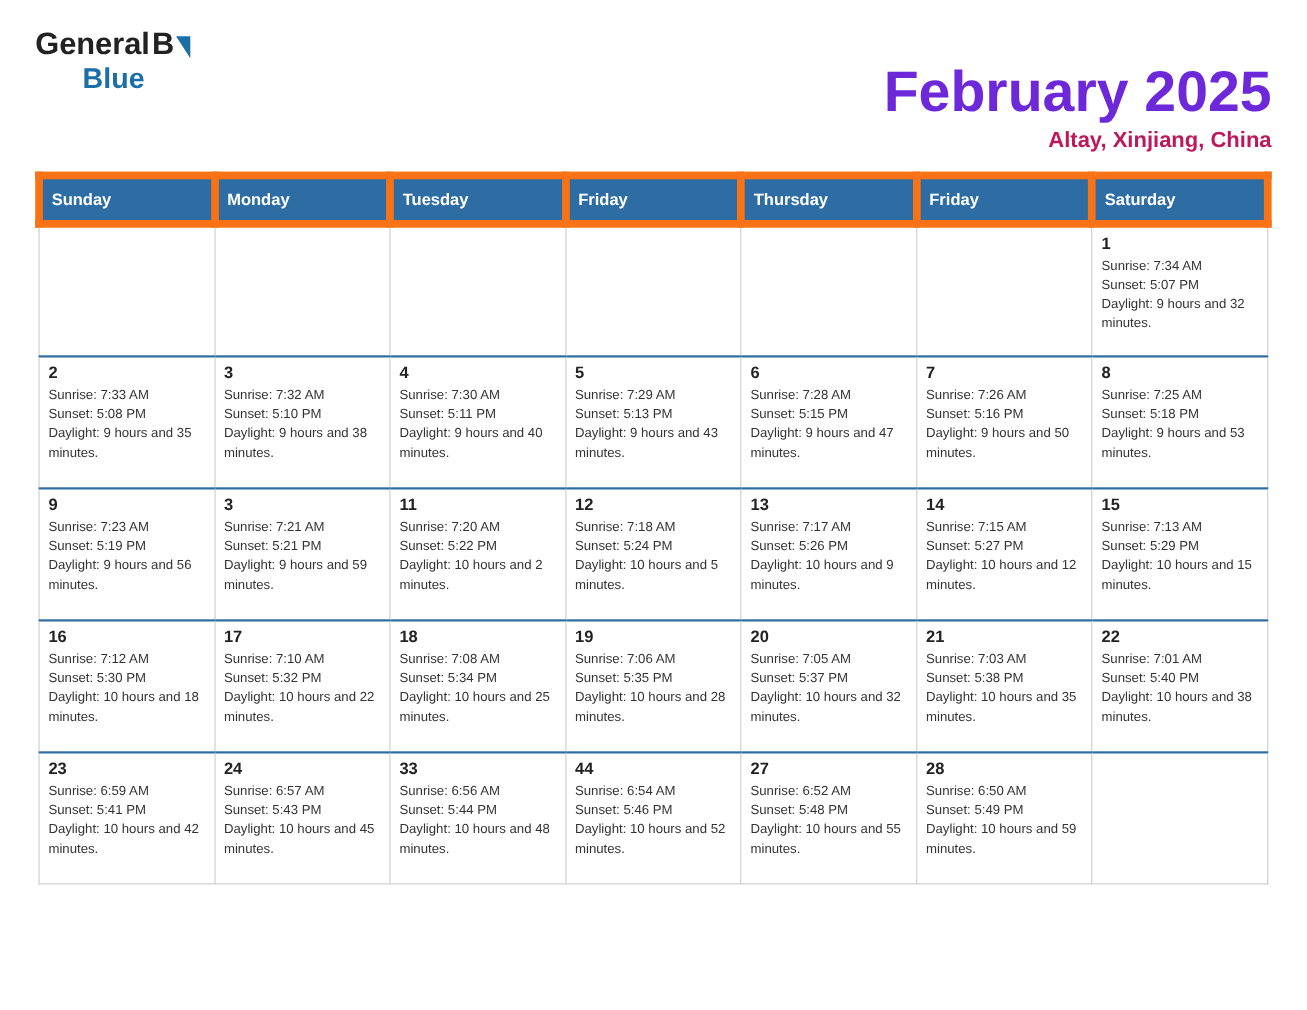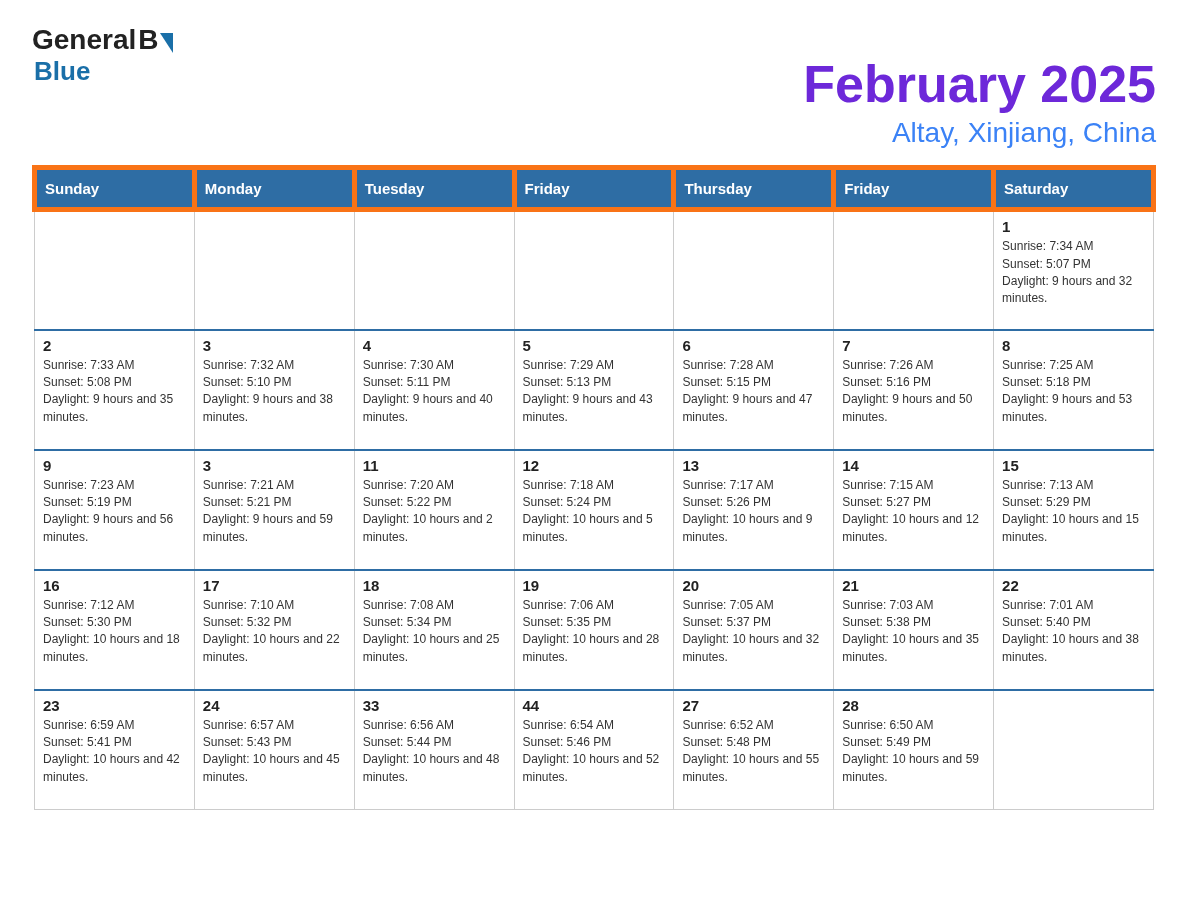--- a/index.html
+++ b/index.html
@@ -17,20 +17,21 @@
       margin-bottom: 16px;
     }
     .logo-text-general {
       font-size: 28px;
       font-weight: bold;
       color: #222;
     }
     .logo-wrapper {
       display: flex;
       flex-direction: column;
+      align-items: center;
     }
     .logo-line1 {
       display: flex;
       align-items: center;
     }
     .logo-line2 {
       font-size: 26px;
       font-weight: bold;
       color: #1a6fa8;
       margin-left: 2px;
@@ -39,38 +40,38 @@
       text-align: right;
     }
     .title-block h1 {
       font-size: 52px;
       font-weight: bold;
       color: #6d28d9;
       line-height: 1.1;
       margin-top: 32px;
     }
     .title-block h2 {
-      font-size: 28px;
-      font-weight: normal;
-      color: #3b82f6;
+      font-size: 20px;
+      font-weight: bold;
+      color: #be185d;
       margin-top: 4px;
     }
     .calendar {
       width: 100%;
       border-collapse: collapse;
       border: 1px solid #ccc;
     }
     .calendar th {
       background: #2e6da4;
       color: #fff;
       font-size: 15px;
       font-weight: bold;
       padding: 10px 8px;
       text-align: left;
-      border: 5px solid #f97316;
+      border: 7px solid #f97316;
     }
     .calendar td {
       vertical-align: top;
       border: 1px solid #ccc;
       padding: 6px 8px;
       width: 14.28%;
       min-height: 100px;
       font-size: 12.5px;
       color: #222;
     }

